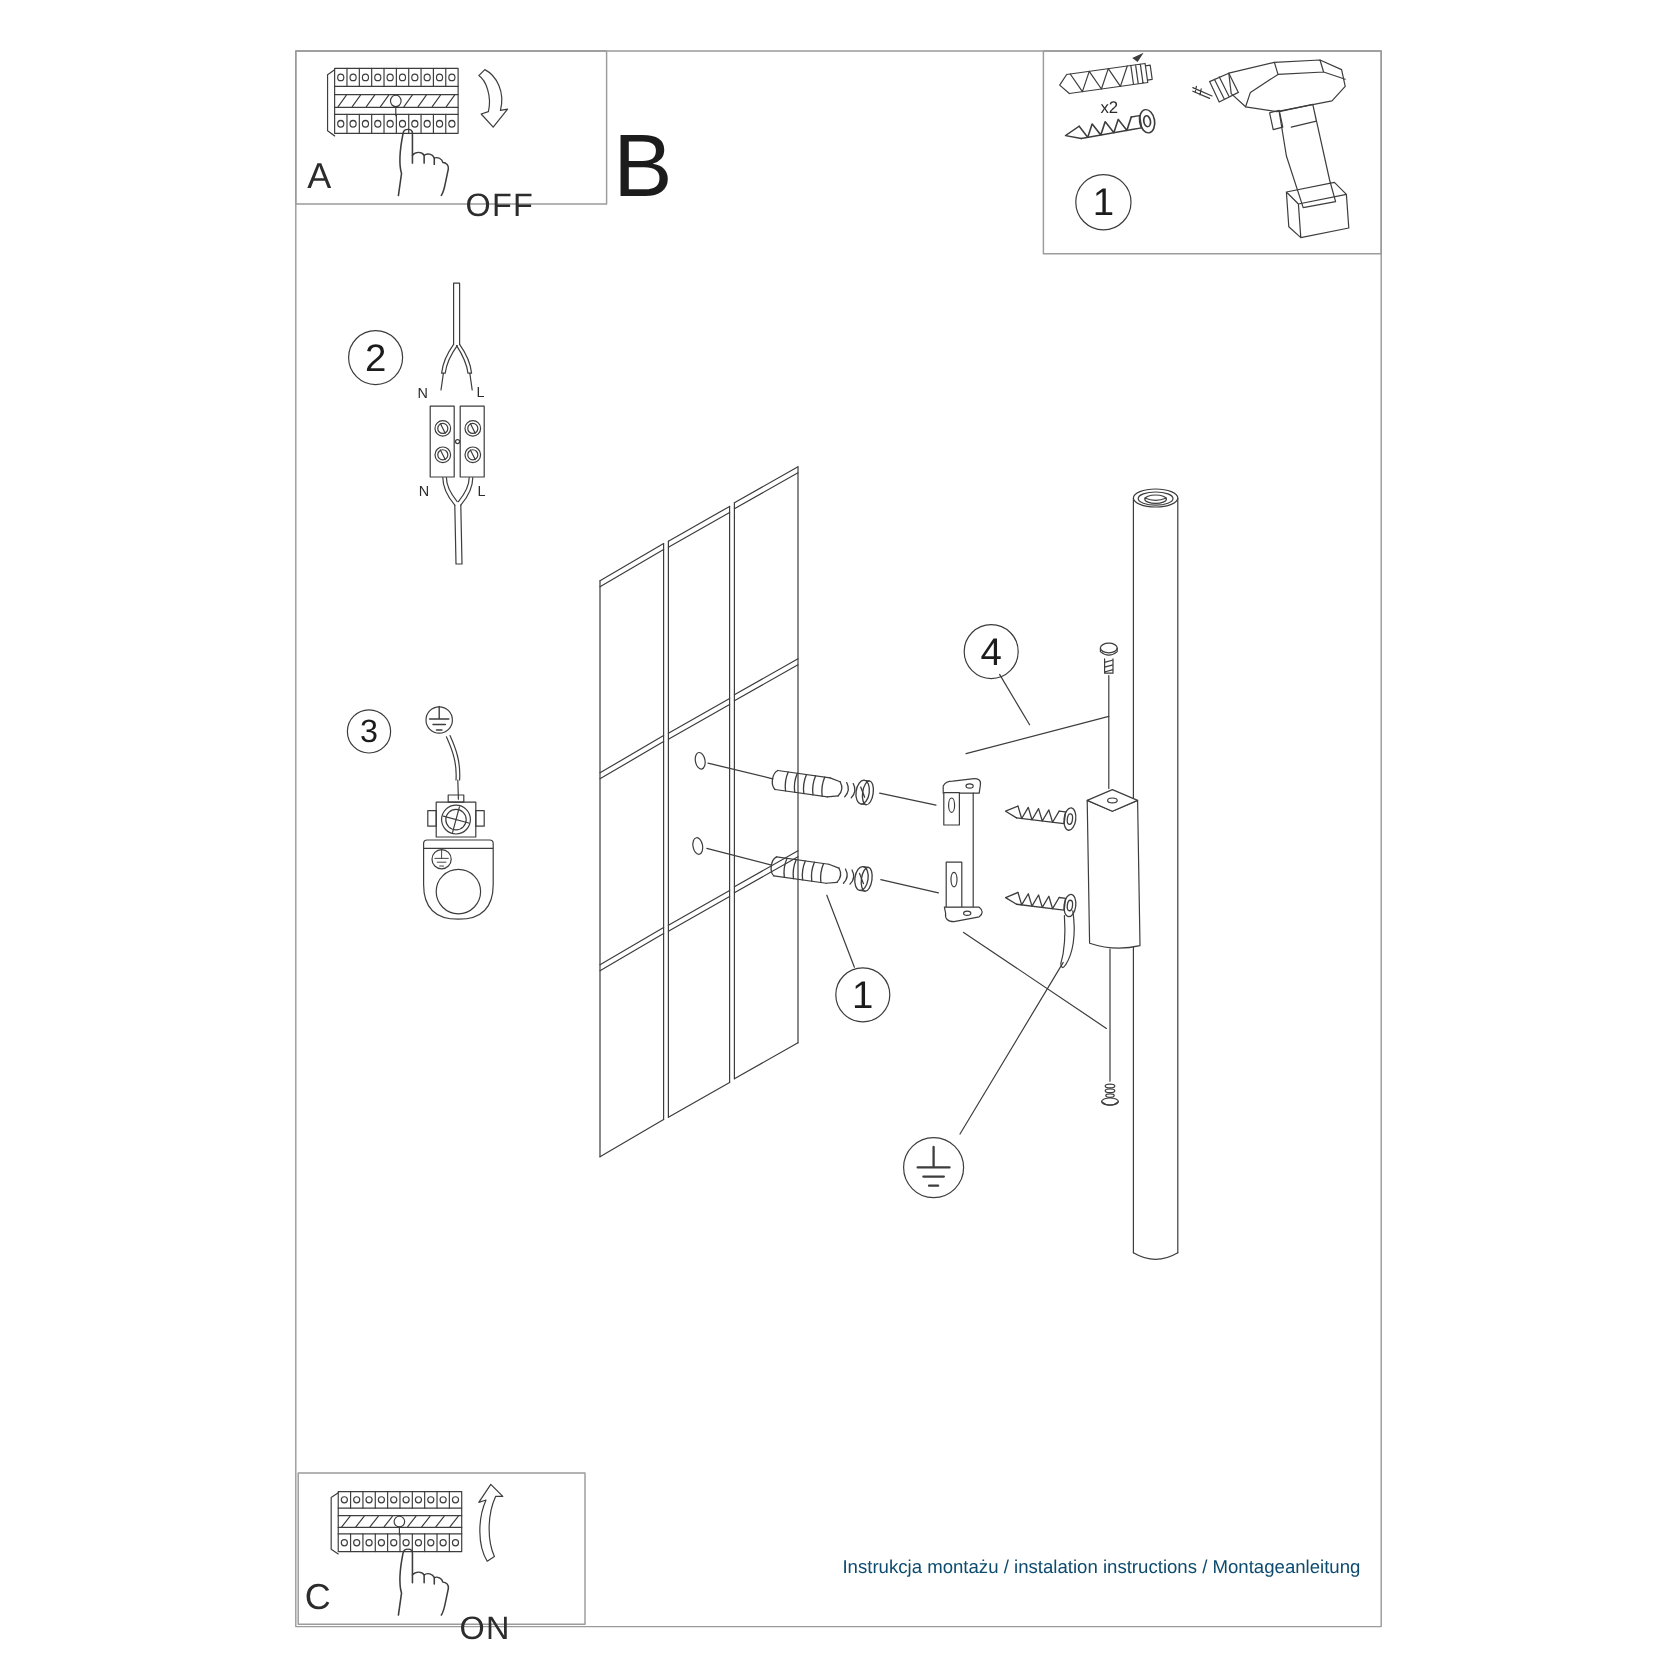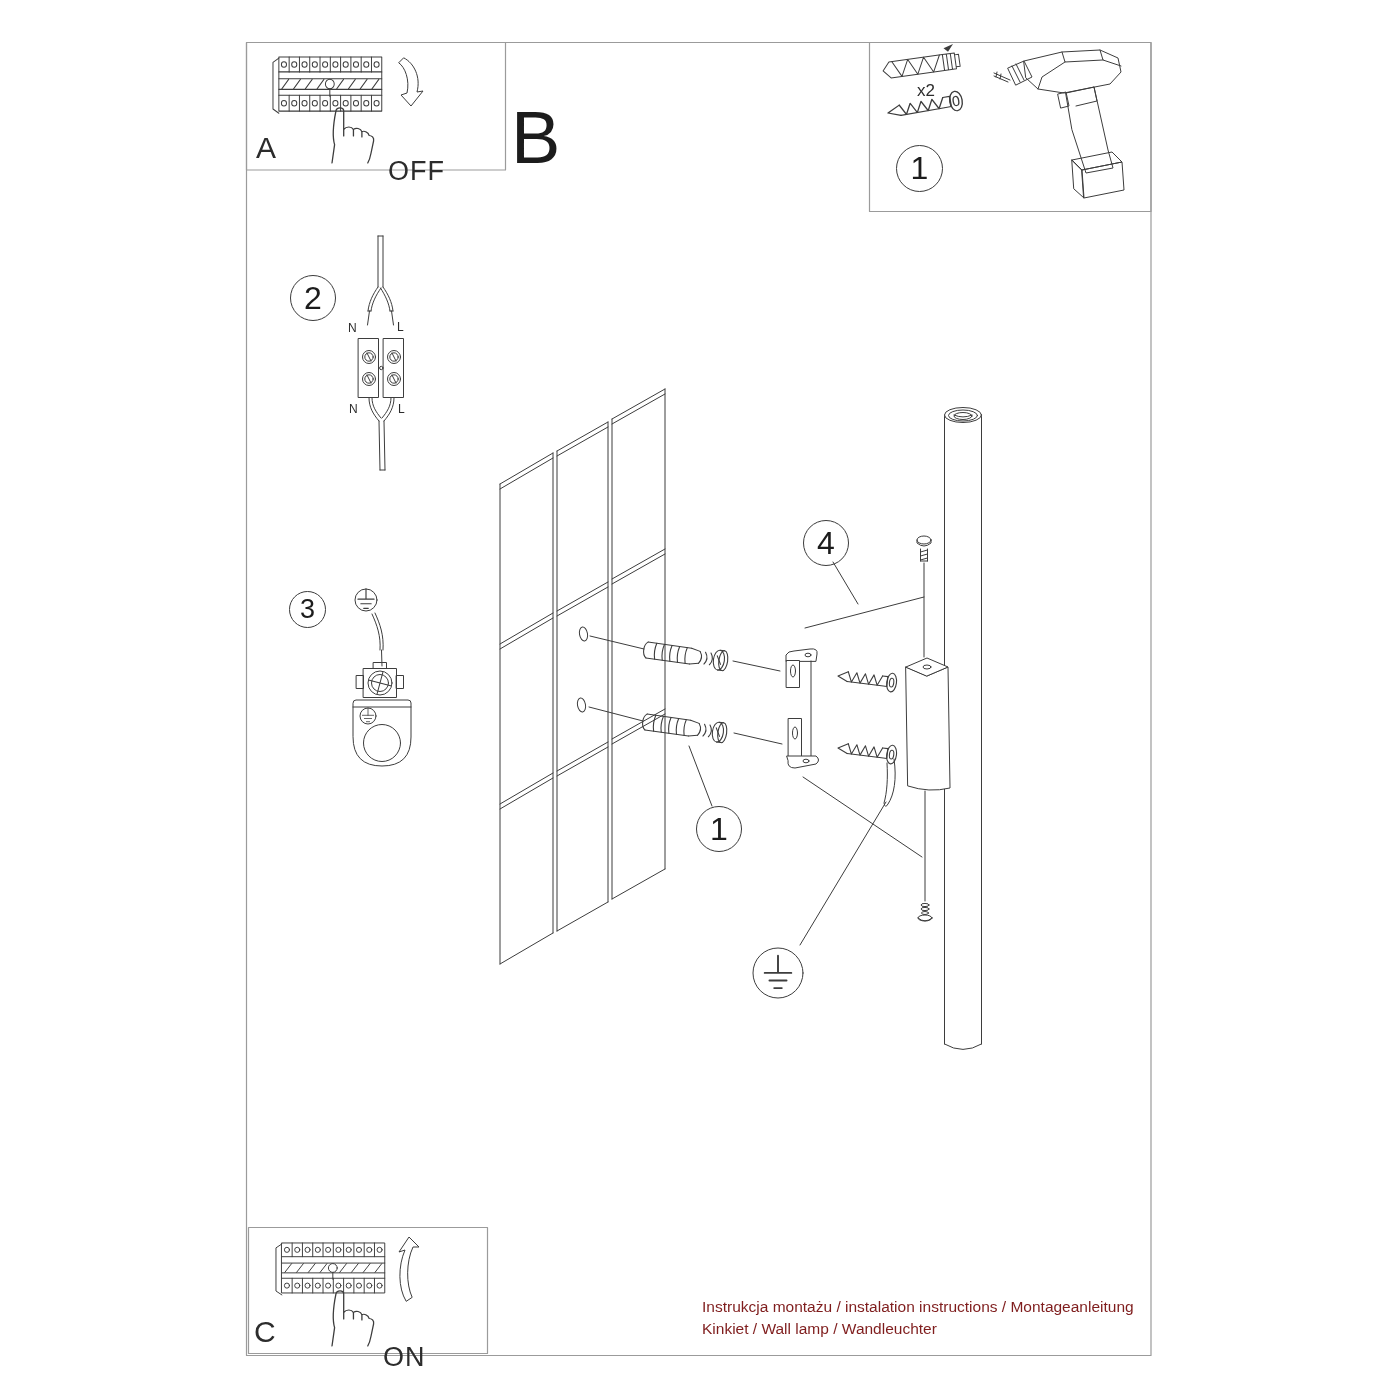--- a/index.html
+++ b/index.html
@@ -7,28 +7,28 @@
         font-family:"Liberation Sans", sans-serif;color:#222;overflow:hidden;}
   svg{position:absolute;left:0;top:0;}
   svg *{stroke:#3d3d3d;stroke-width:1;fill:none;stroke-linecap:round;stroke-linejoin:round;}
   svg .frame{stroke:#9b9b9b;stroke-width:1.2;}
   svg .mask{fill:#ffffff;}
   svg .solid{fill:#3d3d3d;stroke:none;}
   .txt{position:absolute;color:#2c2c2c;white-space:nowrap;}
   .big-letter{font-size:74px;color:#1c1c1c;}
   .panel-letter{font-size:30px;}
   .state{font-size:27px;letter-spacing:1px;margin-top:39px;}
-  .qty{font-size:17px;}
+  .qty{font-size:14px;}
   .wire-lbl{font-size:12px;}
   .stepcircle{position:absolute;border:1.4px solid #3b3b3b;border-radius:50%;
       display:flex;align-items:center;justify-content:center;color:#1c1c1c;background:transparent;}
   .d44{width:44px;height:44px;font-size:32px;}
   .d45{width:45px;height:45px;font-size:32px;}
   .d35{width:35px;height:35px;font-size:27px;}
-  .footer{font-size:15.5px;line-height:21.5px;color:#7f1d1d;}
+  .footer{font-size:15.5px;line-height:21.5px;color:#0c4a6e;}
 </style>
 </head>
 <body>
 
 <div id="page">
 
 <svg width="1400" height="1400" viewBox="0 0 1400 1400">
   <defs>
     <g id="breaker">
       <path d="M7,2 L1,6 L1,50 L7,54"></path>
@@ -264,16 +264,15 @@
 <div class="txt wire-lbl" style="left:348px;top:321px;">N</div>
 <div class="txt wire-lbl" style="left:397px;top:320px;">L</div>
 <div class="txt wire-lbl" style="left:349px;top:402px;">N</div>
 <div class="txt wire-lbl" style="left:398px;top:402px;">L</div>
 
 <div class="txt state" style="left:383px;top:1303px;">ON</div>
 <div class="txt panel-letter" style="left:254px;top:1315px;">C</div>
 
 <div class="txt footer" style="left:702px;top:1296px;">
   <div>Instrukcja montażu / instalation instructions / Montageanleitung</div>
-  <div>Kinkiet / Wall lamp / Wandleuchter</div>
 </div>
 
 </div>
 
 </body></html>

